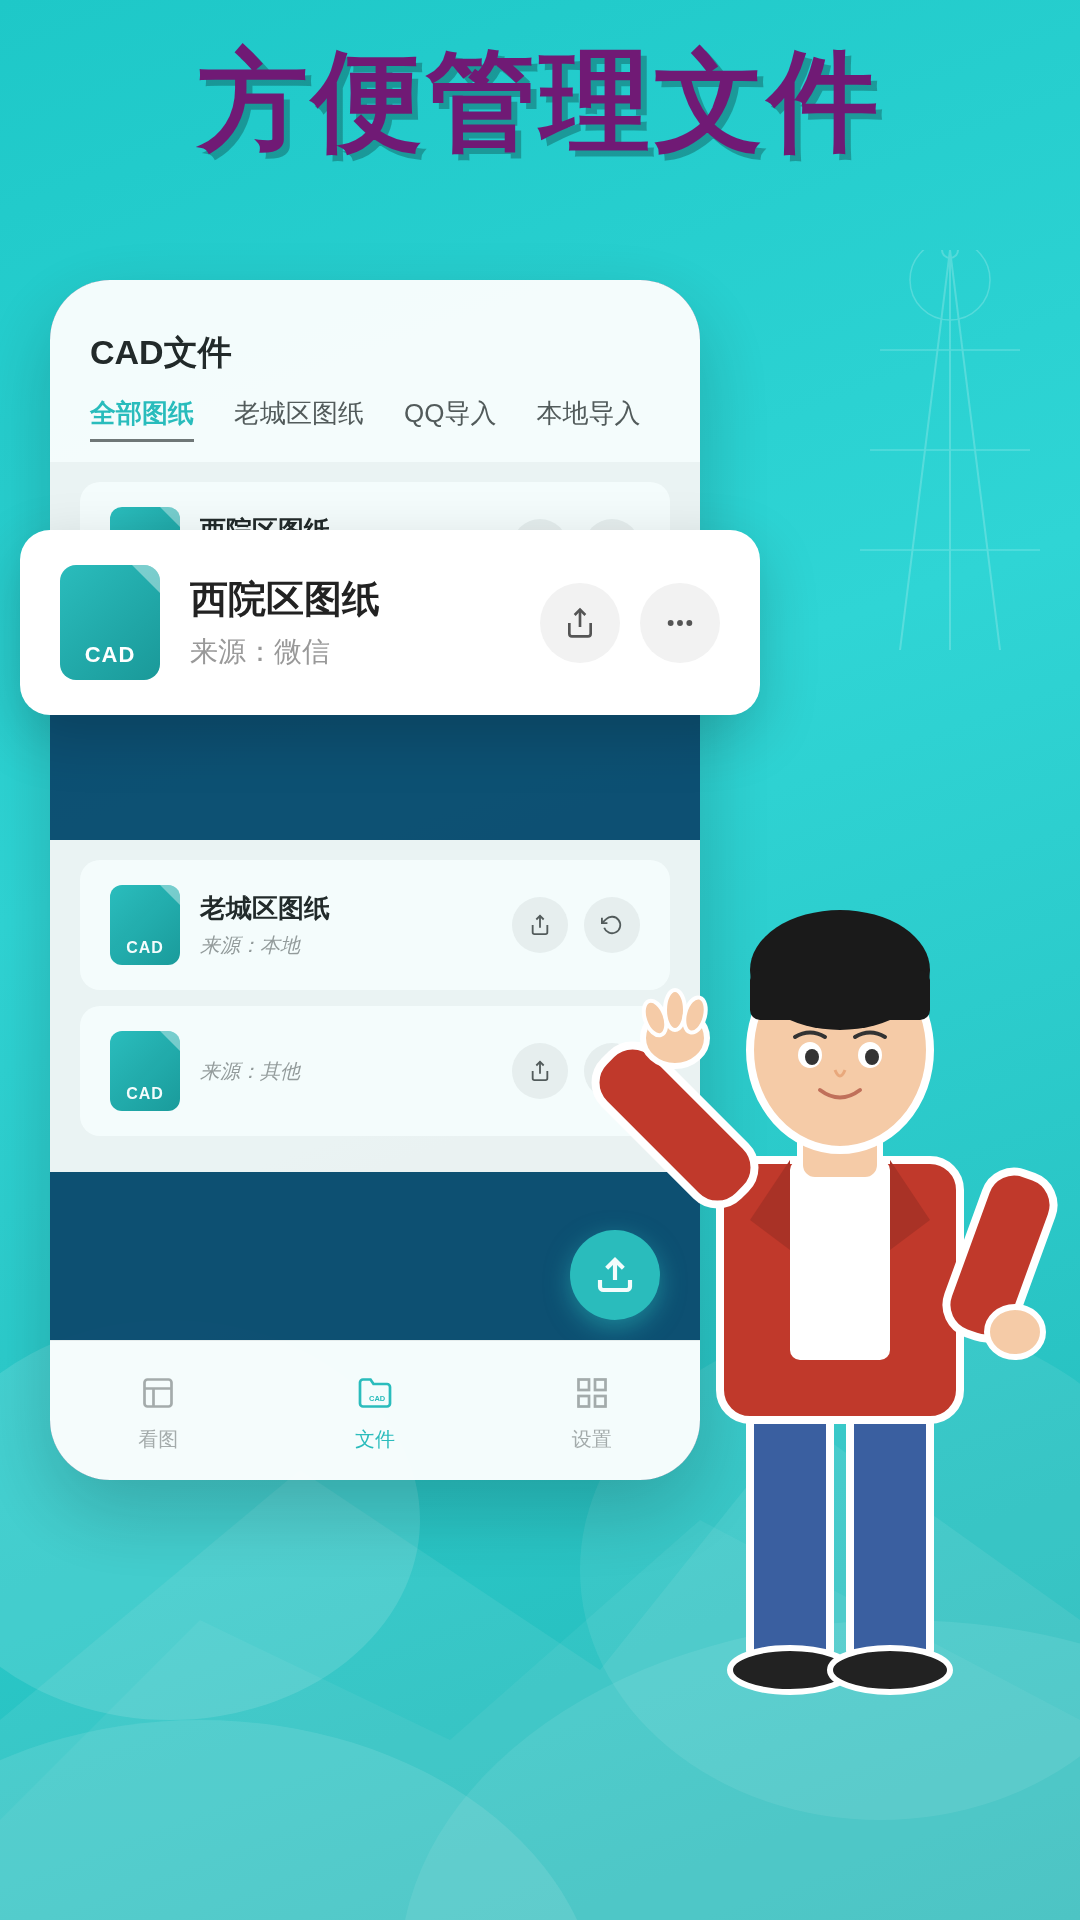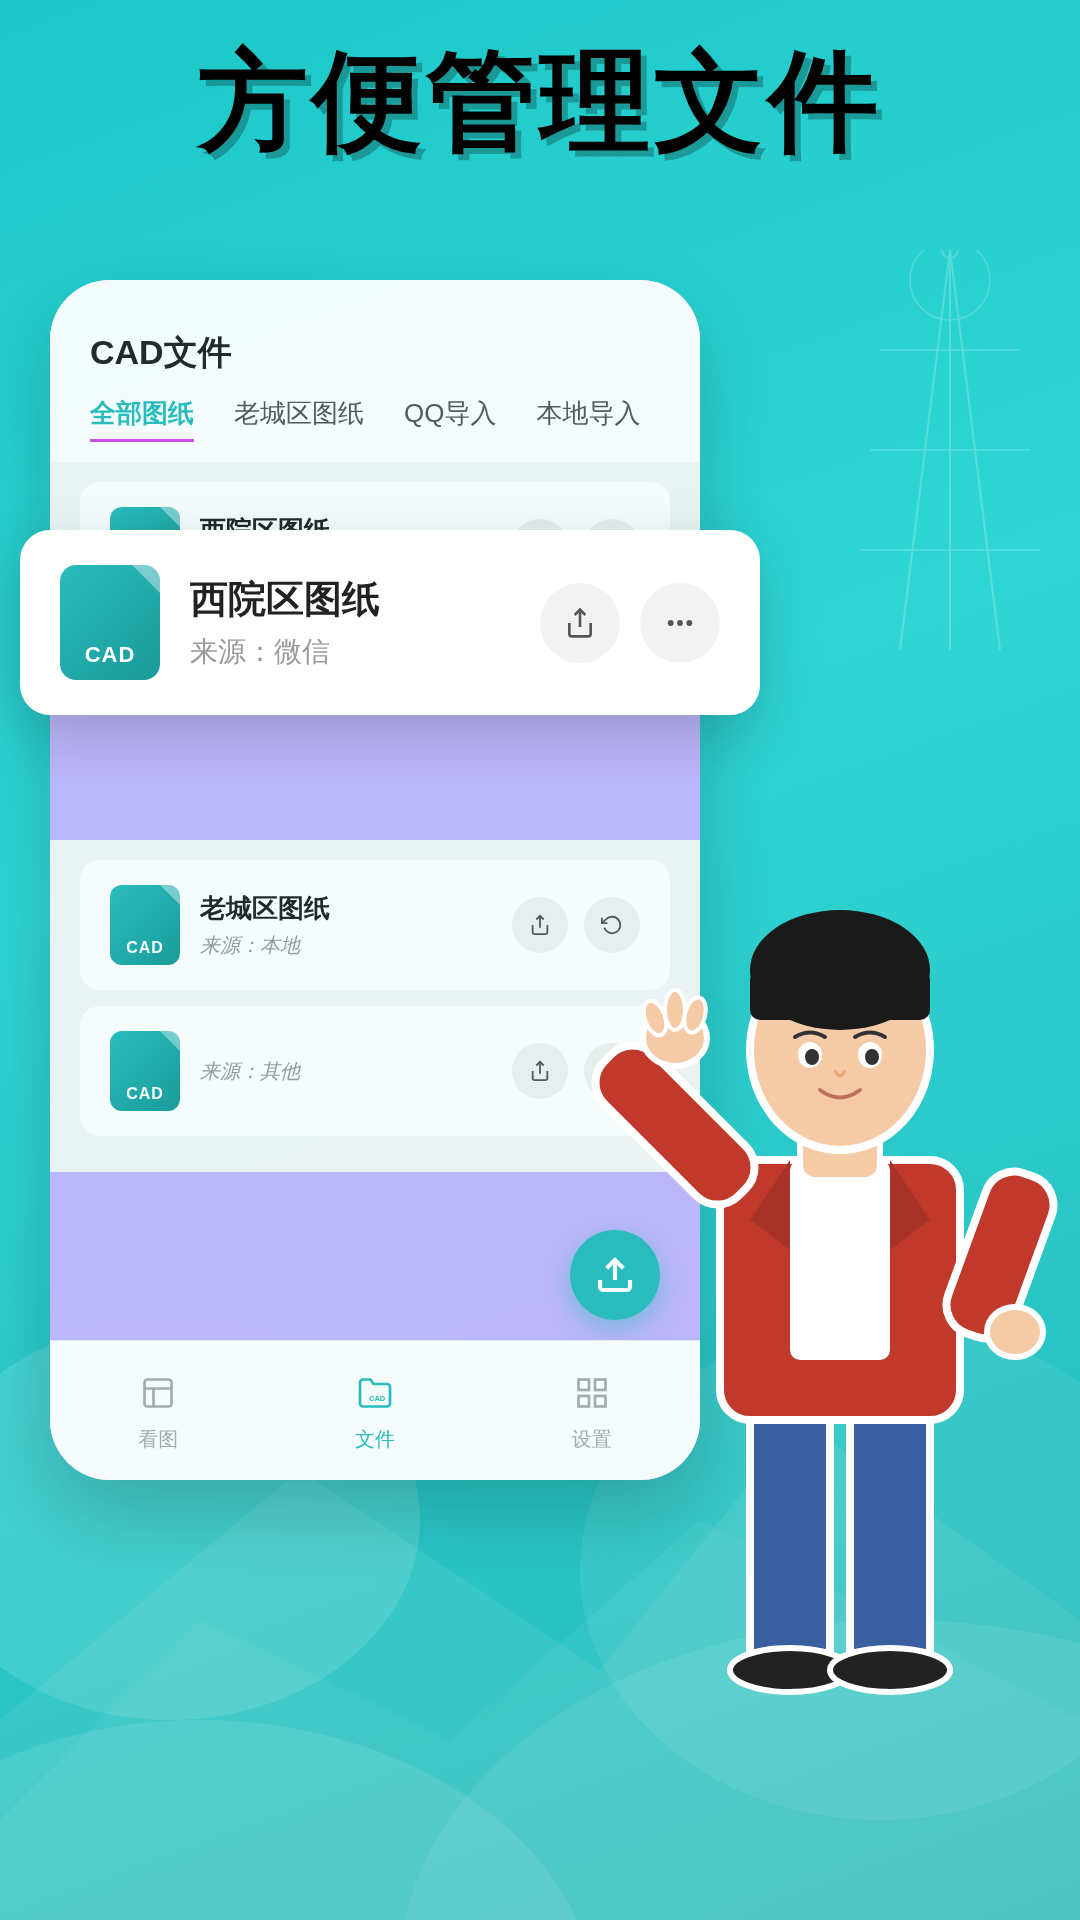--- a/index.html
+++ b/index.html
@@ -45,21 +45,21 @@
 
     
     .main-title {
       position: absolute;
       top: 40px;
       left: 0;
       right: 0;
       text-align: center;
       font-size: 110px;
       font-weight: 900;
-      color: #000000;
+      color: #701a75;
       text-shadow: 6px 6px 0px rgba(0,0,0,0.25);
       letter-spacing: 4px;
       line-height: 1.1;
       padding: 0 32px;
     }
 
     
     .phone-mockup {
       position: absolute;
       top: 280px;
@@ -69,21 +69,21 @@
       background: white;
       border-radius: 60px;
       box-shadow: 0 30px 80px rgba(0,0,0,0.2);
       overflow: hidden;
       opacity: 0.95;
     }
 
     .phone-screen {
       width: 100%;
       height: 100%;
-      background: #c4b5fd;
+      background: #0c4a6e;
       position: relative;
       overflow: hidden;
     }
 
     
     .phone-header {
       background: white;
       padding: 50px 40px 20px;
     }
     .phone-header-title {
@@ -97,21 +97,21 @@
       gap: 40px;
     }
     .phone-tab {
       font-size: 26px;
       color: #555;
       padding-bottom: 8px;
       cursor: pointer;
     }
     .phone-tab.active {
       color: #2abcbc;
-      border-bottom: 3px solid #d946ef;
+      border-bottom: 3px solid #737373;
       font-weight: 600;
     }
 
     
     .phone-content {
       padding: 20px 30px;
       background: #f5f5f5;
     }
     .phone-file-item {
       background: white;

